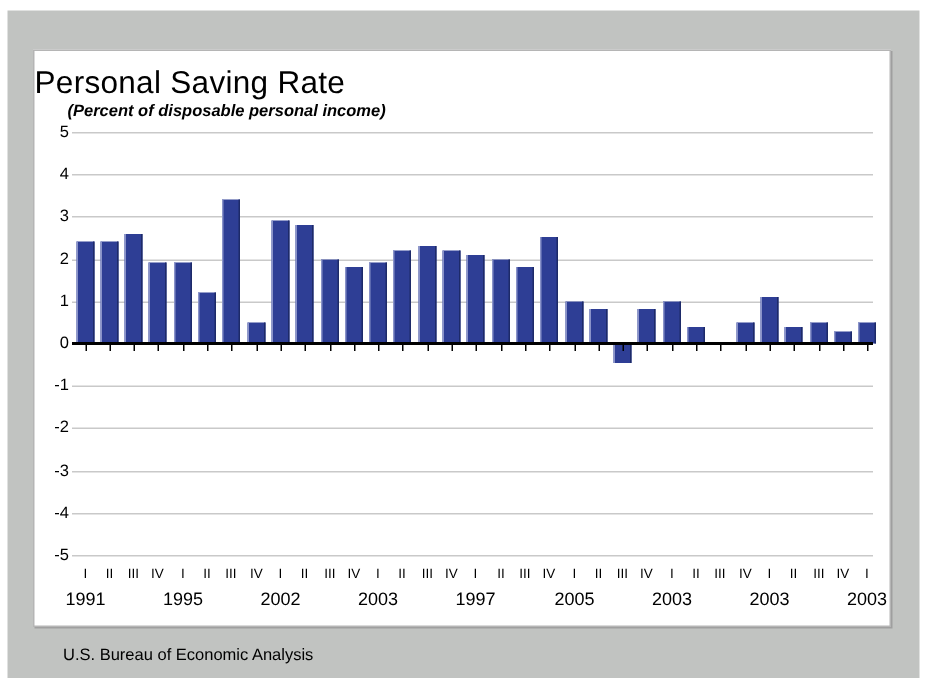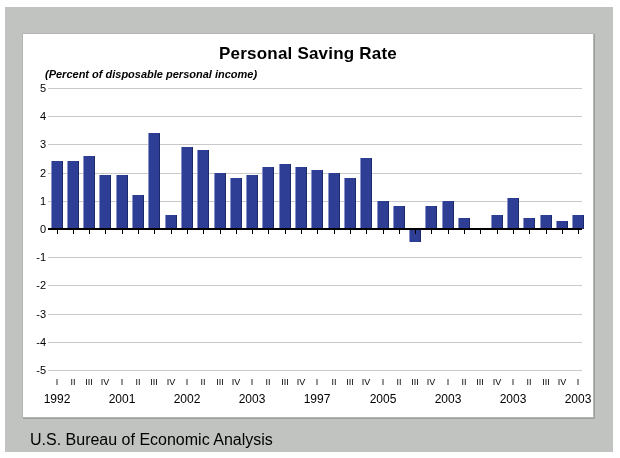--- a/index.html
+++ b/index.html
@@ -1,33 +1,33 @@
 <!DOCTYPE html>
 <html><head>
 <meta charset="utf-8">
 <style>
   html,body{margin:0;padding:0;background:#ffffff;}
   body{font-family:"Liberation Sans", sans-serif; color:#000;}
   #stage{position:relative;width:620px;height:458px;background:#ffffff;overflow:hidden;}
   .frame{position:absolute;left:5px;top:7px;width:608px;height:445px;background:#c1c3c1;}
   .panel{position:absolute;left:17px;top:26px;width:570px;height:383px;background:#ffffff;
          border:1px solid #b5b5b5;box-shadow:1px 1px 0 #9f9f9f;}
-  .title{position:absolute;left:0;top:10px;width:100%;text-align:center;
-         font-size:17px;font-weight:bold;letter-spacing:0.2px;}
+  .title{position:absolute;left:0;top:10px;width:100%;
+         font-size:21px;font-weight:normal;letter-spacing:0.2px;}
   .subtitle{position:absolute;left:22px;top:34px;font-size:11px;font-style:italic;font-weight:bold;}
   .plot{position:absolute;left:25px;top:54px;width:534px;height:282px;}
   .gridline{position:absolute;left:0;width:100%;height:1px;background:#c9c9c9;}
   .zeroline{position:absolute;left:0;width:100%;height:2px;background:#000;z-index:3;}
   .ylabel{position:absolute;width:20px;text-align:right;font-size:11px;line-height:13px;}
   .bar{position:absolute;width:10px;background:#2e3e95;border-left:1px solid #8a93c9;
        border-right:1px solid #1d2a69;z-index:2;}
   .xtick{position:absolute;width:1px;height:4px;background:#000;z-index:3;}
   .qlabel{position:absolute;width:18px;text-align:center;font-size:9px;line-height:11px;}
   .yrlabel{position:absolute;width:40px;text-align:center;font-size:12px;line-height:14px;}
-  .footer{position:absolute;left:25px;top:424px;font-size:16px;}
+  .footer{position:absolute;left:37px;top:424px;font-size:11px;}
 </style>
 </head>
 <body>
 
 <div id="stage">
   <div class="frame">
     <div class="panel">
       <div class="title">Personal Saving Rate</div>
       <div class="subtitle">(Percent of disposable personal income)</div>
       <div class="plot">
@@ -148,22 +148,22 @@
           <div class="qlabel" style="position: absolute; left: 399px; top: 343px;">IV</div>
           <div class="qlabel" style="position: absolute; left: 416px; top: 343px;">I</div>
           <div class="qlabel" style="position: absolute; left: 432px; top: 343px;">II</div>
           <div class="qlabel" style="position: absolute; left: 448px; top: 343px;">III</div>
           <div class="qlabel" style="position: absolute; left: 465px; top: 343px;">IV</div>
           <div class="qlabel" style="position: absolute; left: 481px; top: 343px;">I</div>
           <div class="qlabel" style="position: absolute; left: 497px; top: 343px;">II</div>
           <div class="qlabel" style="position: absolute; left: 514px; top: 343px;">III</div>
           <div class="qlabel" style="position: absolute; left: 530px; top: 343px;">IV</div>
           <div class="qlabel" style="position: absolute; left: 546px; top: 343px;">I</div>
-          <div class="yrlabel" style="position: absolute; left: 14px; top: 358px;">1992</div>
-          <div class="yrlabel" style="position: absolute; left: 79px; top: 358px;">2001</div>
+          <div class="yrlabel" style="position: absolute; left: 14px; top: 358px;">1991</div>
+          <div class="yrlabel" style="position: absolute; left: 79px; top: 358px;">1995</div>
           <div class="yrlabel" style="position: absolute; left: 144px; top: 358px;">2002</div>
           <div class="yrlabel" style="position: absolute; left: 209px; top: 358px;">2003</div>
           <div class="yrlabel" style="position: absolute; left: 274px; top: 358px;">1997</div>
           <div class="yrlabel" style="position: absolute; left: 340px; top: 358px;">2005</div>
           <div class="yrlabel" style="position: absolute; left: 405px; top: 358px;">2003</div>
           <div class="yrlabel" style="position: absolute; left: 470px; top: 358px;">2003</div>
           <div class="yrlabel" style="position: absolute; left: 535px; top: 358px;">2003</div>
         </div>
     </div>
     <div class="footer">U.S. Bureau of Economic Analysis</div>

